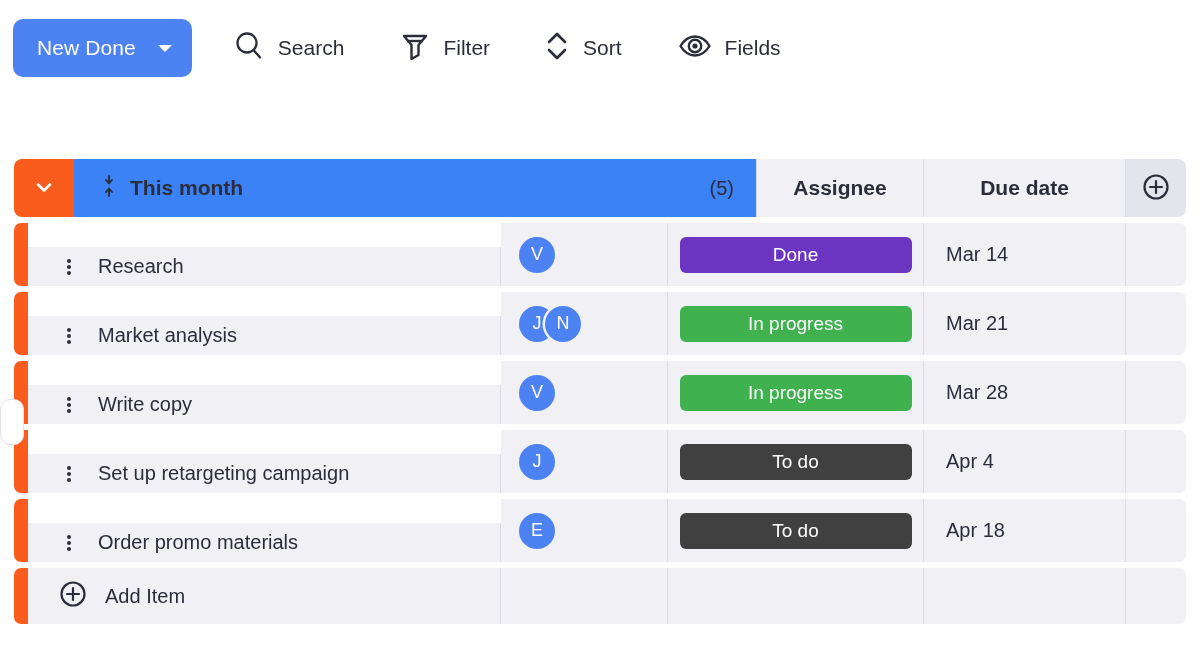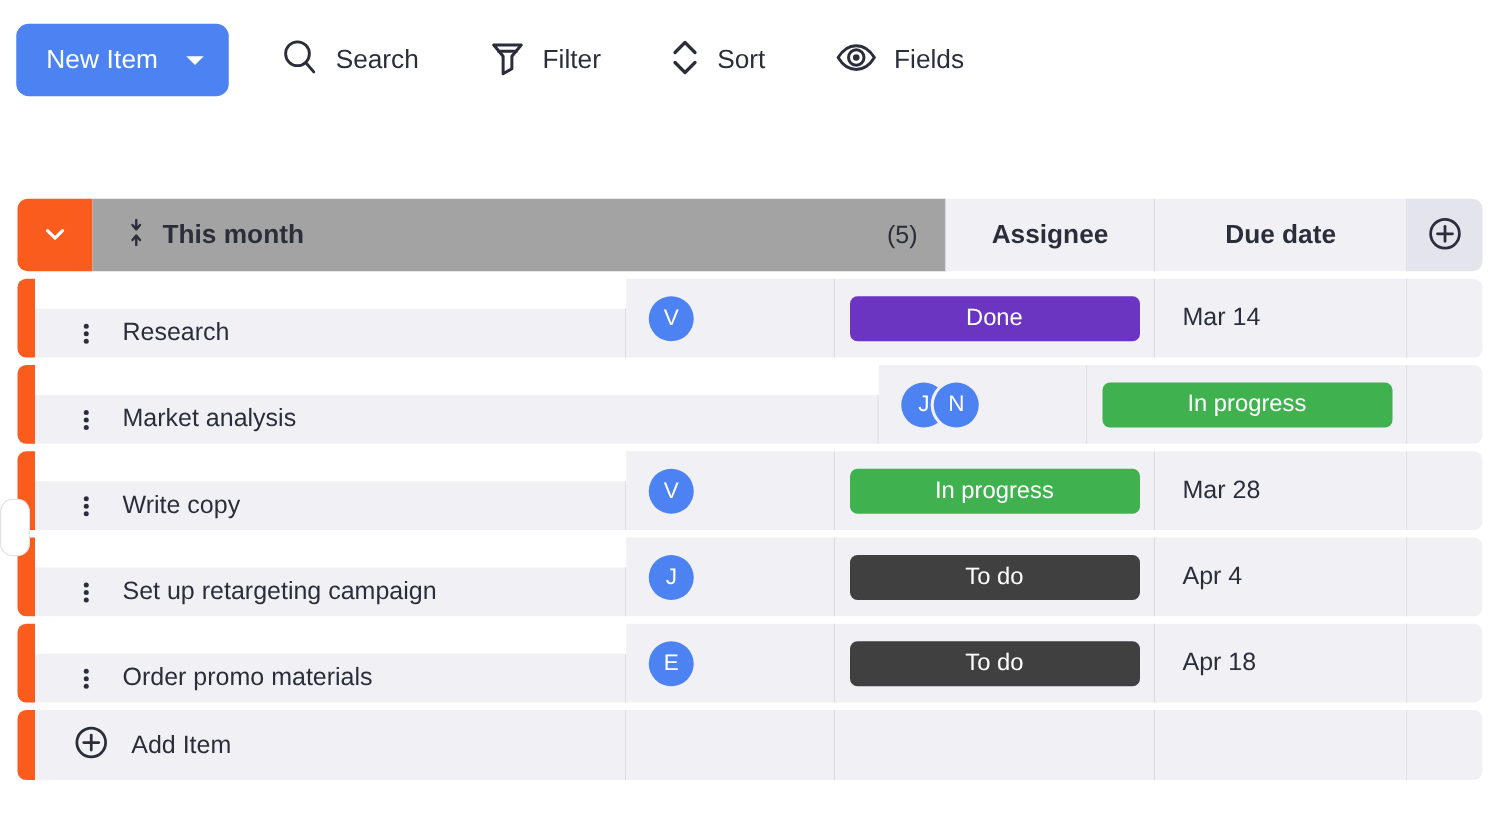--- a/index.html
+++ b/index.html
@@ -65,21 +65,21 @@
   }
   .collapse-btn {
     width: 60px; flex: 0 0 60px;
     background: #fa5c1e;
     border: none; cursor: pointer;
     border-radius: 8px 0 0 8px;
     display: flex; align-items: center; justify-content: center;
   }
   .gh-main {
     flex: 1 1 auto;
-    background: #a3a3a3;
+    background: #3b82f6;
     display: flex; align-items: center;
     padding-left: 28px; padding-right: 22px;
     border-right: 1px solid #dcdce4;
   }
   .gh-title {
     font-size: 21px; font-weight: 700; color: #2b2d3a;
     margin-left: 14px;
   }
   .gh-count {
     margin-left: auto;
@@ -191,21 +191,21 @@
   }
 </style>
 </head>
 <body>
 
 <div class="app">
 
   <div class="toolbar">
 
     <button class="new-item-btn">
-      <span class="new-item-label">New Item</span>
+      <span class="new-item-label">New Done</span>
       <span class="caret-down"></span>
     </button>
 
     <button class="tool-btn" id="tb-search">
       <span class="tb-icon">
         <svg width="32" height="32" viewBox="0 0 32 32">
           <circle cx="14" cy="13" r="9.5" fill="none" stroke="#2b2d3a" stroke-width="2.3"></circle>
           <line x1="20.5" y1="20" x2="27" y2="27.5" stroke="#2b2d3a" stroke-width="2.3" stroke-linecap="round"></line>
         </svg>
       </span>
@@ -320,20 +320,21 @@
       </div>
       <div class="cell cell-assignee">
         <div class="avatars">
           <span class="avatar">J</span>
           <span class="avatar">N</span>
         </div>
       </div>
       <div class="cell cell-status">
         <span class="badge badge-progress">In progress</span>
       </div>
+      <div class="cell cell-duedate">Mar 21</div>
       <div class="cell-tail"></div>
     </div>
 
     <div class="row">
       <div class="row-stripe"></div>
       <div class="cell-name">
         <button class="kebab">
             <i></i>
             <i></i>
             <i></i>

